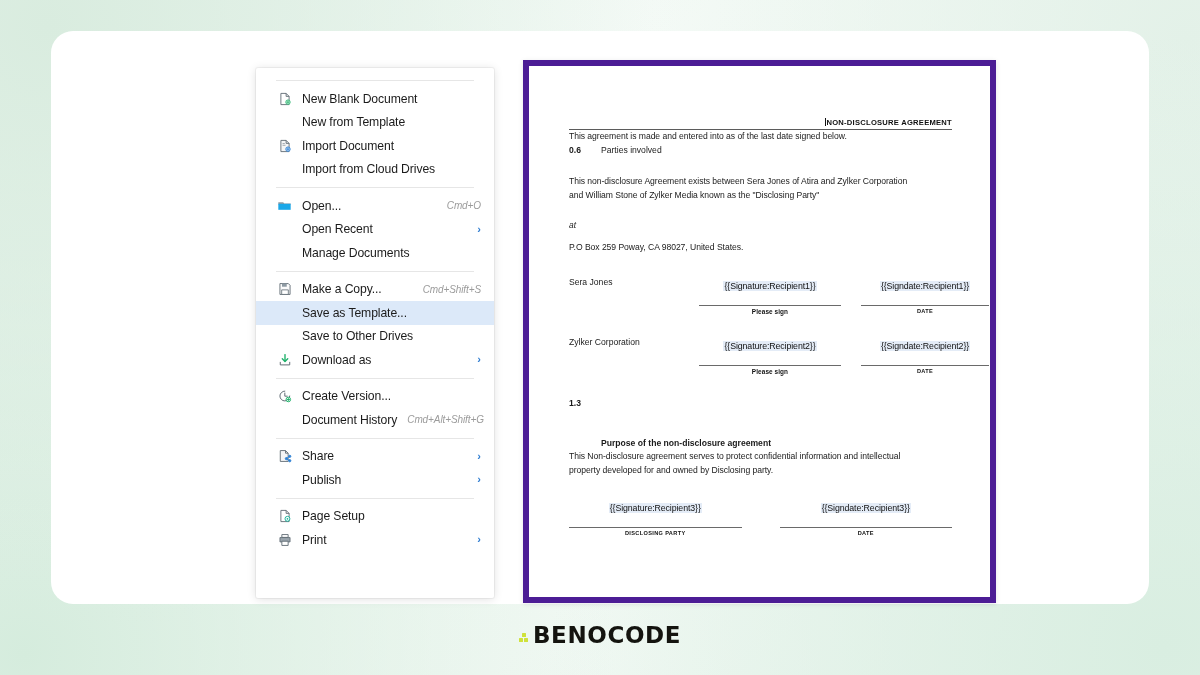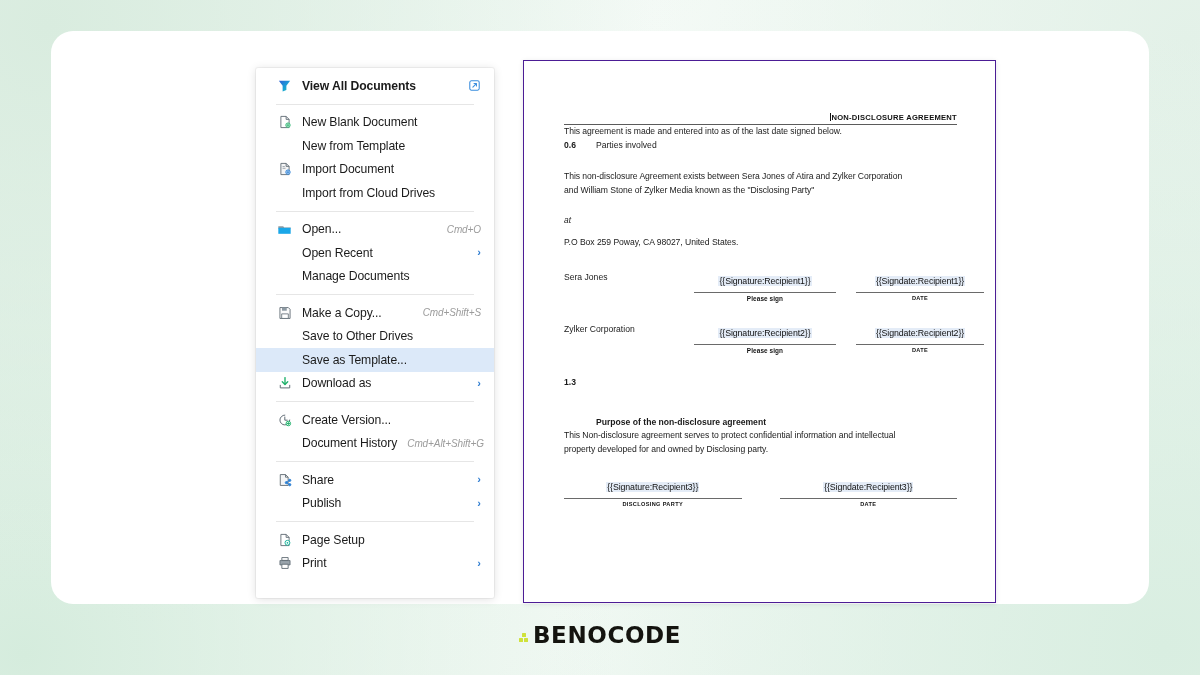--- a/index.html
+++ b/index.html
@@ -91,21 +91,21 @@
   }
 
   
   .page {
     position: absolute;
     left: 523px;
     top: 60px;
     width: 473px;
     height: 543px;
     background: #ffffff;
-    border: 1px solid #4c1d95;
+    border: 6px solid #4c1d95;
     box-shadow: 0 1px 5px rgba(16,24,40,0.10);
   }
 
   .doc { position: absolute; left: 40px; top: 52px; right: 38px; }
 
   .doc-hdr {
     text-align: right;
     font-size: 7.6px;
     font-weight: 700;
     letter-spacing: 0.25px;
@@ -150,21 +150,21 @@
     flex: 0 0 130px;
     font-size: 8.6px;
     color: #1a1a1a;
     padding-top: 2px;
   }
   .sigblock { flex: 0 0 auto; text-align: center; }
   .sigblock.w1 { width: 142px; }
   .sigblock.w2 { width: 128px; margin-left: 20px; }
   .sigline {
     border-bottom: 1.1px solid #6a6a6a;
-    padding-bottom: 4px;
+    padding-bottom: 12px;
   }
   .tok {
     display: inline-block;
     background: #e4ecf7;
     font-size: 8.8px;
     color: #111;
     padding: 0 1px;
     letter-spacing: -0.1px;
   }
   .caption {
@@ -209,41 +209,20 @@
     color: #14140f;
   }
 </style>
 </head>
 <body>
 
 <div class="canvas"></div>
 
 <div class="menu">
 
-  <div class="mi">
-    <span class="ico">
-      <svg width="15" height="15" viewBox="0 0 16 16">
-        <defs>
-            <linearGradient id="g1" x1="0" y1="0" x2="1" y2="1">
-          <stop offset="0" stop-color="#2d5fd6"></stop>
-              <stop offset="0.5" stop-color="#1d9ad6"></stop>
-              <stop offset="1" stop-color="#16c3c3"></stop>
-        </linearGradient>
-          </defs>
-        <path d="M2 3 h12 l-4 5.2 v4.6 l-4 1.6 v-6.2 z" fill="url(#g1)"></path>
-      </svg>
-    </span>
-    <span class="lbl bold">View All Documents</span>
-    <span style="margin-left:8px;display:flex;">
-      <svg width="13" height="13" viewBox="0 0 16 16" fill="none" stroke="#3a8ede" stroke-width="1.3">
-        <rect x="2.2" y="2.2" width="11.6" height="11.6" rx="2"></rect>
-        <path d="M6 10 L10.2 5.8 M10.4 5.6 h-3 M10.4 5.6 v3" stroke-linecap="round"></path>
-      </svg>
-    </span>
-  </div>
 
   <div class="sep"></div>
 
   <div class="mi">
     <span class="ico">
       <svg width="14" height="14" viewBox="0 0 16 16">
         <path d="M3.3 1.6 h6 l3.4 3.4 v9.4 h-9.4 z" fill="#fff" stroke="#5c6770" stroke-width="1"></path>
         <path d="M9.3 1.6 v3.4 h3.4" fill="none" stroke="#5c6770" stroke-width="1"></path>
         <circle cx="11.4" cy="11.6" r="2.5" fill="#fff" stroke="#2fb673" stroke-width="1.1"></circle>
         <path d="M11.4 10.2 v2.8 M10 11.6 h2.8" stroke="#2fb673" stroke-width="1.1" stroke-linecap="round"></path>
@@ -302,26 +281,26 @@
       <svg width="14" height="14" viewBox="0 0 16 16">
         <path d="M2.2 1.8 h9.6 l2 2 v10.4 h-11.6 z" fill="#fbfbfb" stroke="#5c6770" stroke-width="1"></path>
         <path d="M4.6 1.8 h5.4 v3.6 h-5.4 z" fill="#8e9aa3"></path>
         <path d="M4.2 9 h7.6 v5.2 h-7.6 z" fill="#fff" stroke="#5c6770" stroke-width="0.9"></path>
       </svg>
     </span>
     <span class="lbl">Make a Copy...</span>
     <span class="sc">Cmd+Shift+S</span>
   </div>
 
-  <div class="mi indent">
-    <span class="lbl">Save to Other Drives</span>
-  </div>
-
   <div class="mi indent selected">
     <span class="lbl">Save as Template...</span>
+  </div>
+
+  <div class="mi indent">
+    <span class="lbl">Save to Other Drives</span>
   </div>
 
   <div class="mi">
     <span class="ico">
       <svg width="14" height="14" viewBox="0 0 16 16" fill="none" stroke="#5c6770" stroke-width="1.1">
         <path d="M2.6 10.6 v3 h10.8 v-3" stroke-linecap="round"></path>
         <path d="M8 1.8 v7.6" stroke="#23b26d" stroke-width="1.6" stroke-linecap="round"></path>
         <path d="M4.9 6.6 L8 9.8 L11.1 6.6" stroke="#23b26d" stroke-width="1.6" stroke-linecap="round" stroke-linejoin="round"></path>
       </svg>
     </span>

